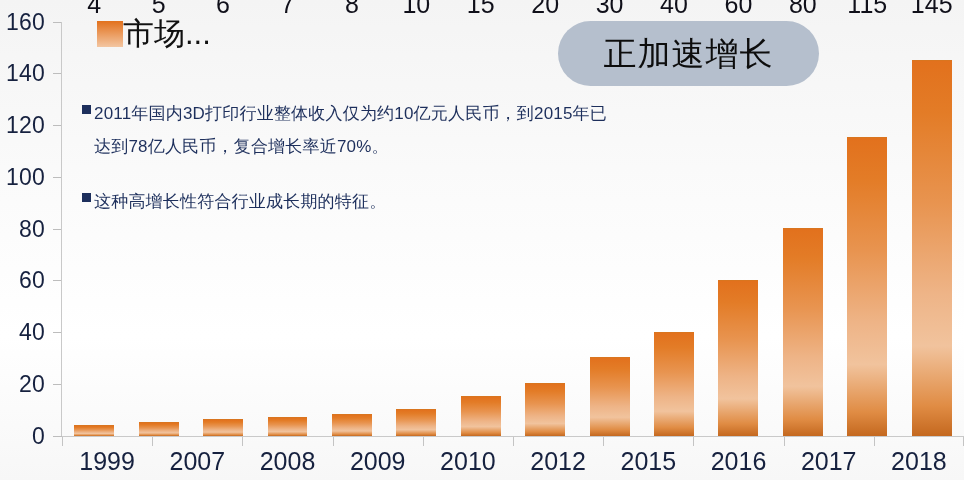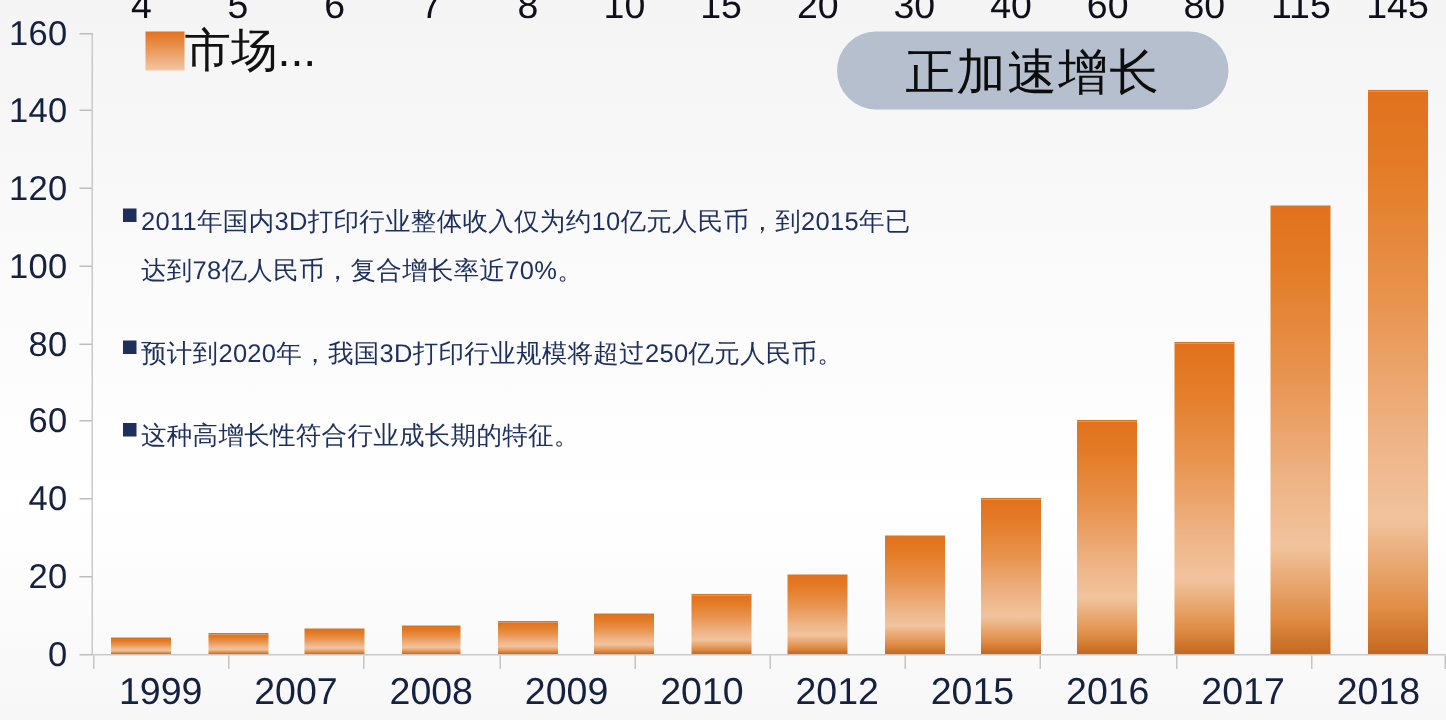--- a/index.html
+++ b/index.html
@@ -174,39 +174,39 @@
     color: #111111;
     line-height: 1;
   }
 
   
   .callout {
     position: absolute;
     left: 558px;
     top: 21px;
     width: 261px;
-    height: 52px;
+    height: 65px;
     background: #b5bfcd;
     border-radius: 33px;
     display: flex;
     align-items: center;
     justify-content: center;
   }
   .callout-text {
     font-size: 33px;
     color: #0d0d0d;
     line-height: 1;
     letter-spacing: 1px;
   }
 
   
   .notes {
     position: absolute;
     left: 82px;
-    top: 131px;
+    top: 97px;
     width: 530px;
   }
   .note-item {
     display: flex;
     align-items: flex-start;
     margin-bottom: 22px;
   }
   .note-bullet {
     flex: 0 0 auto;
     width: 9px;
@@ -397,21 +397,17 @@
     <span class="callout-text">正加速增长</span>
   </div>
 
   <div class="notes">
       <div class="note-item">
         <span class="note-bullet"></span>
         <span class="note-text">2011年国内3D打印行业整体收入仅为约10亿元人民币，到2015年已达到78亿人民币，复合增长率近70%。</span>
       </div>
       <div class="note-item">
         <span class="note-bullet"></span>
-        <span class="note-text">预计到2020年，我国3D打印行业规模将超过250亿元人民币。</span>
-      </div>
-      <div class="note-item">
-        <span class="note-bullet"></span>
         <span class="note-text">这种高增长性符合行业成长期的特征。</span>
       </div>
     </div>
 
 </div>
 
 </body></html>

